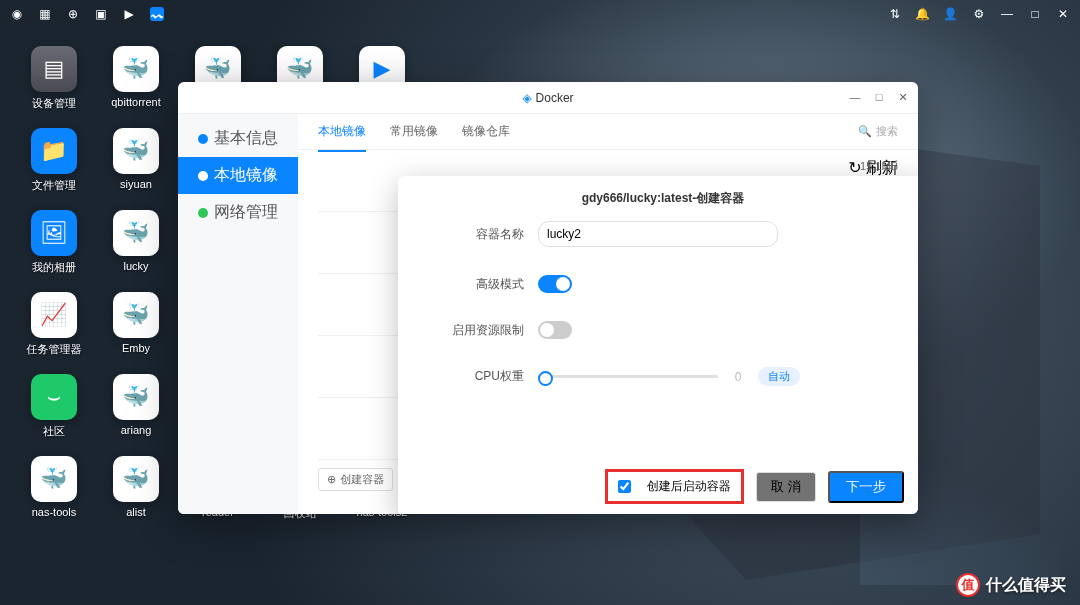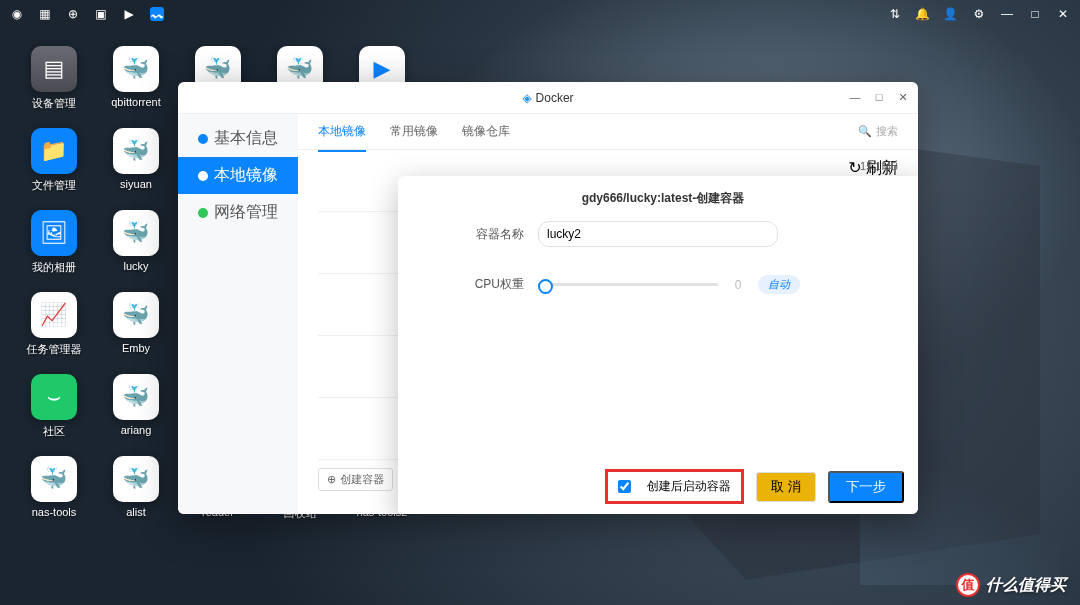--- a/index.html
+++ b/index.html
@@ -57,30 +57,30 @@
 .m-row { display: flex; align-items: center; margin-bottom: 28px; font-size: 12px; }
 .m-row .lbl { width: 90px; text-align: right; color: #555; padding-right: 14px; }
 .m-row input[type=text] { flex: 1; border: 1px solid #e0e0e0; border-radius: 11px; padding: 5px 8px; font-size: 12px; max-width: 240px; }
 .toggle { width: 34px; height: 18px; border-radius: 9px; position: relative; cursor: pointer; }
 .toggle.on { background: #0a84ff; } .toggle.off { background: #ccc; }
 .toggle::after { content: ""; position: absolute; width: 14px; height: 14px; background: #fff; border-radius: 50%; top: 2px; }
 .toggle.on::after { right: 2px; } .toggle.off::after { left: 2px; }
 .slider-row .track { flex: 1; max-width: 180px; height: 3px; background: #e0e0e0; border-radius: 2px; position: relative; }
 .slider-row .track::before { content: ""; position: absolute; left: 0; top: -4px; width: 11px; height: 11px; background: #fff; border: 2px solid #0a84ff; border-radius: 50%; }
 .slider-row .val { width: 40px; text-align: center; color: #bbb; font-size: 12px; }
-.slider-row .btn { background: #e6f0ff; color: #0a84ff; border-radius: 10px; padding: 2px 10px; font-size: 11px; cursor: pointer; font-style: italic; }
+.slider-row .btn { background: #e6f0ff; color: #0a84ff; border-radius: 10px; padding: 2px 10px; font-size: 11px; cursor: pointer; }
 .m-foot { display: flex; align-items: center; justify-content: flex-end; gap: 12px; padding: 12px 24px; font-size: 12px; }
 .m-foot .chk { display: flex; align-items: center; gap: 16px; border: 3px solid #e63030; padding: 6px 10px; }
 .m-foot .chk input { accent-color: #0a84ff; }
-.m-foot .cancel { border: 1px solid #ddd; background: #eab308; padding: 5px 14px; border-radius: 3px; cursor: pointer; }
+.m-foot .cancel { border: 1px solid #ddd; background: #737373; padding: 5px 14px; border-radius: 3px; cursor: pointer; }
 .m-foot .next { background: #0a84ff; color: #fff; padding: 5px 16px; border-radius: 3px; cursor: pointer; }
 
 .watermark { position: absolute; right: 14px; bottom: 8px; display: flex; align-items: center; gap: 6px; z-index: 50; }
 .watermark .badge { width: 24px; height: 24px; background: #fff; border-radius: 50%; display: flex; align-items: center; justify-content: center; font-size: 13px; color: #e83030; font-weight: bold; border: 2px solid #e83030; }
-.watermark .txt { font-size: 16px; font-weight: bold; color: #fff; font-style: italic; text-shadow: 0 1px 3px rgba(0,0,0,0.6); }
+.watermark .txt { font-size: 16px; font-weight: bold; color: #fff; text-shadow: 0 1px 3px rgba(0,0,0,0.6); }
 </style>
 </head>
 <body>
 
 <div class="wallpaper"></div>
 
 <div class="topbar">
   <div class="left" id="tb-left">
       <span class="tb-icon">◉</span>
       <span class="tb-icon">▦</span>
@@ -259,20 +259,28 @@
           </div>
         </div>
 
       <div class="modal">
         <div class="m-title">gdy666/lucky:latest-创建容器</div>
         <div class="m-body">
           <div class="m-row">
             <span class="lbl">容器名称</span>
             <input type="text" value="lucky2" style="">
           </div>
+          <div class="m-row">
+            <span class="lbl">高级模式</span>
+            <div class="toggle on"></div>
+          </div>
+          <div class="m-row">
+            <span class="lbl">启用资源限制</span>
+            <div class="toggle off"></div>
+          </div>
           <div class="m-row slider-row">
             <span class="lbl">CPU权重</span>
             <div class="track"></div>
             <span class="val">0</span>
             <span class="btn">自动</span>
           </div>
         </div>
         <div class="m-foot">
           <label class="chk">
             <input type="checkbox" checked="" style="">

